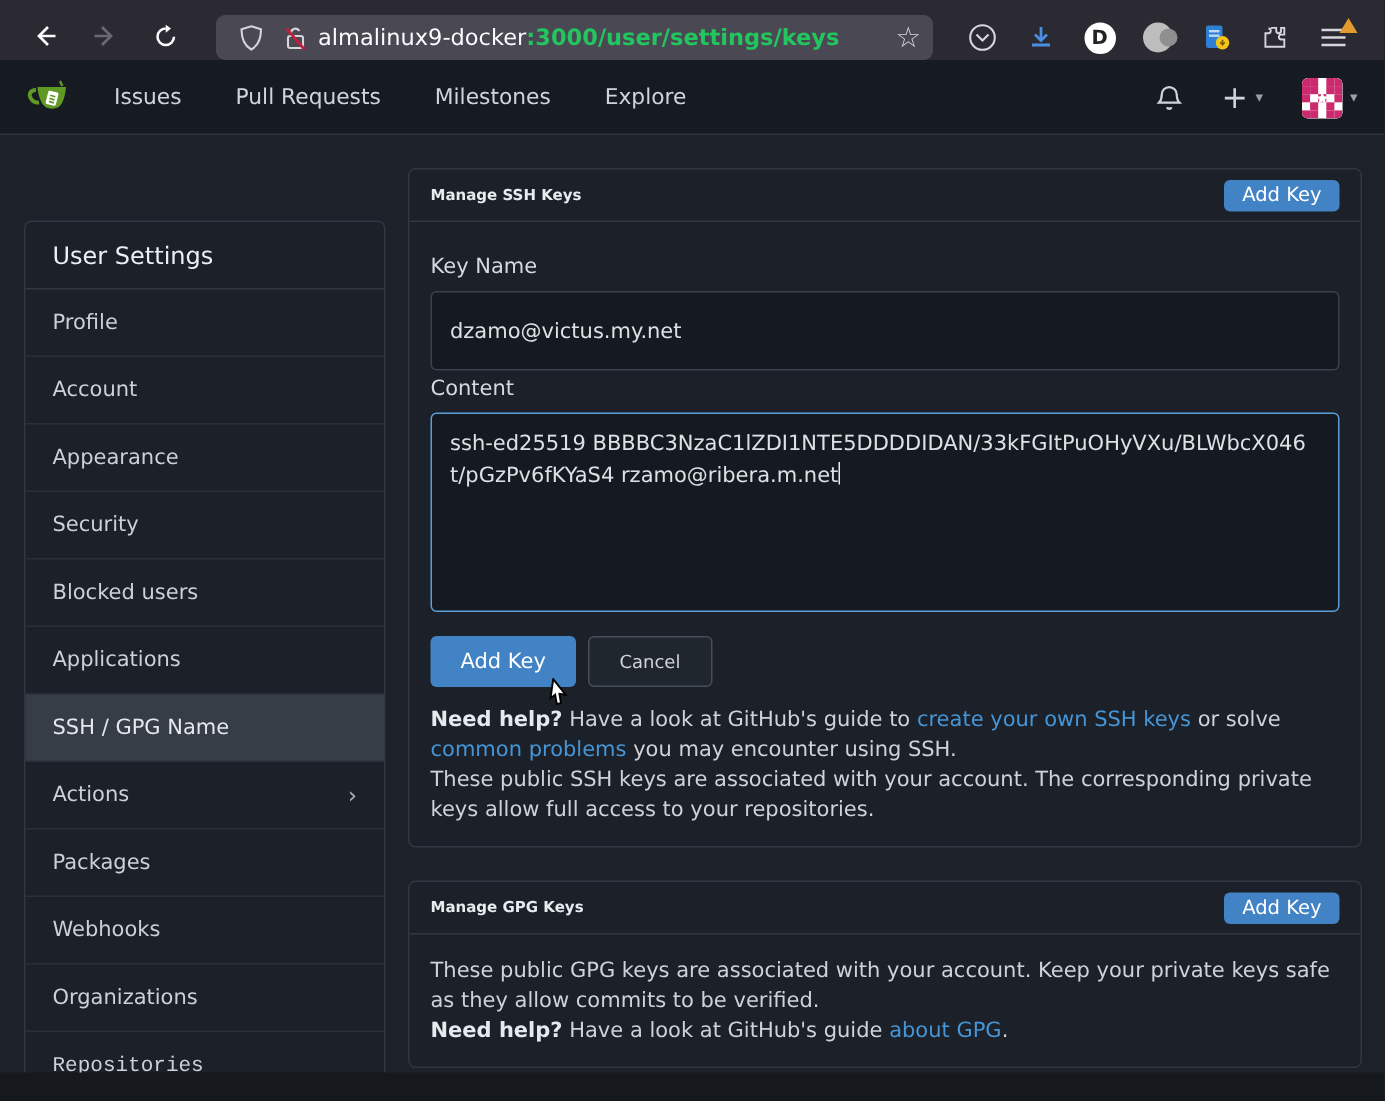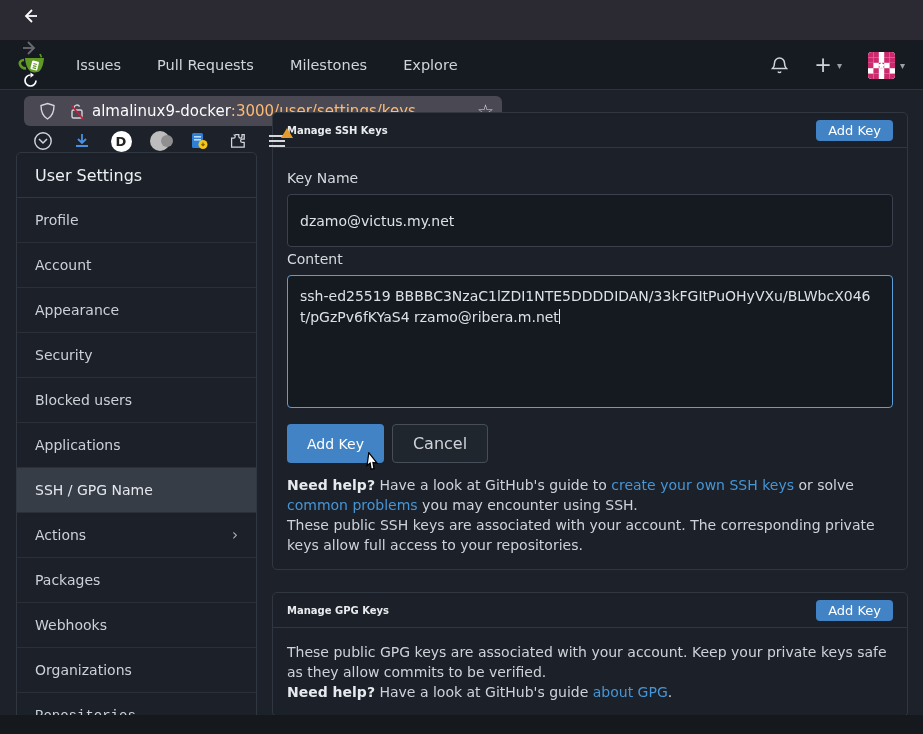--- a/index.html
+++ b/index.html
@@ -1,25 +1,25 @@
 <!DOCTYPE html>
 <html><head>
 <meta charset="utf-8">
 <style>
   * { margin:0; padding:0; box-sizing:border-box; }
   html,body { width:923px; height:734px; overflow:hidden; }
   body { font-family:"DejaVu Sans","Liberation Sans",sans-serif; background:#1d222a; color:#d3d7de; font-size:14px; }
 
   
-  .browser-bar { height:41px; background:#2b2a33; display:flex; align-items:flex-start; padding:0 10px; border-bottom:1px solid #1a1922;flex-direction:column; }
+  .browser-bar { height:41px; background:#2b2a33; display:flex; align-items:flex-end; padding:0 10px; border-bottom:1px solid #1a1922; }
   .nav-btn { width:32px; height:32px; display:flex; align-items:center; justify-content:center; border-radius:4px; color:#fbfbfe; flex:0 0 auto; margin:0 4px; }
   .nav-btn.disabled { color:#6b6a74; }
   .urlbar { height:30px; background:#4a4953; border-radius:6px; display:flex; align-items:center; margin-left:14px; width:478px; padding:0 8px; }
   .urlbar .host { color:#fbfbfe; font-size:15px; }
-  .urlbar .path { color:#fdba74; font-size:15px; }
+  .urlbar .path { color:#22c55e; font-size:15px;font-weight:bold; }
   .urlbar .spacer { flex:1; }
   .tool-icons { display:flex; align-items:center; margin-left:18px; gap:9px; }
   .tool-icon { width:30px; height:30px; display:flex; align-items:center; justify-content:center; border-radius:4px; position:relative; }
   .circle-badge { width:21px; height:21px; border-radius:50%; background:#fff; color:#222; font-weight:bold; font-size:13px; display:flex; align-items:center; justify-content:center; }
   .gray-ext { width:20px; height:20px; border-radius:50%; background:#bdbdbd; position:relative; }
   .gray-ext:after { content:""; position:absolute; right:-3px; top:4px; width:12px; height:12px; border-radius:50%; background:#8f8f8f; }
   .menu-badge { position:absolute; top:2px; right:-1px; width:0; height:0; border-left:6px solid transparent; border-right:6px solid transparent; border-bottom:10px solid #e49b2d; }
 
   
   .gt-navbar { height:49px; background:#161b22; border-bottom:1px solid #2e343e; display:flex; align-items:center; padding:0 18px; }
@@ -48,21 +48,21 @@
   .panel-header { display:flex; align-items:center; justify-content:space-between; padding:6px 14px; border-bottom:1px solid #303741; height:35px; }
   .panel-title { font-size:10px; font-weight:600; color:#e8ebef; }
   .btn-primary-sm { background:#4183c4; color:#fff; font-size:13px; padding:3px 12px; border-radius:4px; border:none; cursor:pointer; font-family:inherit; }
   .panel-body { padding:14px; }
   .field-label { font-size:14px; font-weight:500; color:#d6dae0; margin:8px 0 8px; }
   .text-input { width:100%; height:53px; background:#151a21; border:1px solid #3a414c; border-radius:4px; color:#dde0e5; font-size:14px; padding:0 12px; font-family:inherit; }
   .textarea { width:100%; height:133px; background:#151a21; border:1px solid #5b9dd6; border-radius:4px; color:#dde0e5; font-size:14px; padding:10px 12px; line-height:21px; word-break:break-all; white-space:pre-wrap; overflow:hidden; }
   .caret-bar { display:inline-block; width:1px; height:15px; background:#e8eaee; vertical-align:-2px; }
   .btn-row { display:flex; gap:8px; margin:16px 0 10px; position:relative; }
   .btn-primary { background:#4183c4; color:#fff; font-size:14px; padding:9px 20px; border-radius:4px; border:none; cursor:pointer; font-family:inherit; }
-  .btn-default { background:#20262e; color:#d0d4da; font-size:16px; padding:9px 20px; border-radius:4px; border:1px solid #474e58; cursor:pointer; font-family:inherit; }
+  .btn-default { background:#20262e; color:#d0d4da; font-size:12px; padding:9px 20px; border-radius:4px; border:1px solid #474e58; cursor:pointer; font-family:inherit; }
   .help { font-size:14px; line-height:20px; color:#ced2d9; margin-top:12px; }
   .help b { color:#e6e9ed; }
   .help a { color:#4695d6; text-decoration:none; cursor:pointer; }
   .mouse-cursor { position:absolute; left:72px; top:28px; width:22px; height:24px; pointer-events:none; z-index:5; }
 
   .footer-band { position:absolute; left:0; right:0; bottom:0; height:19px; background:#15181d; }
   svg { display:block; }
 </style>
 </head>
 <body>

